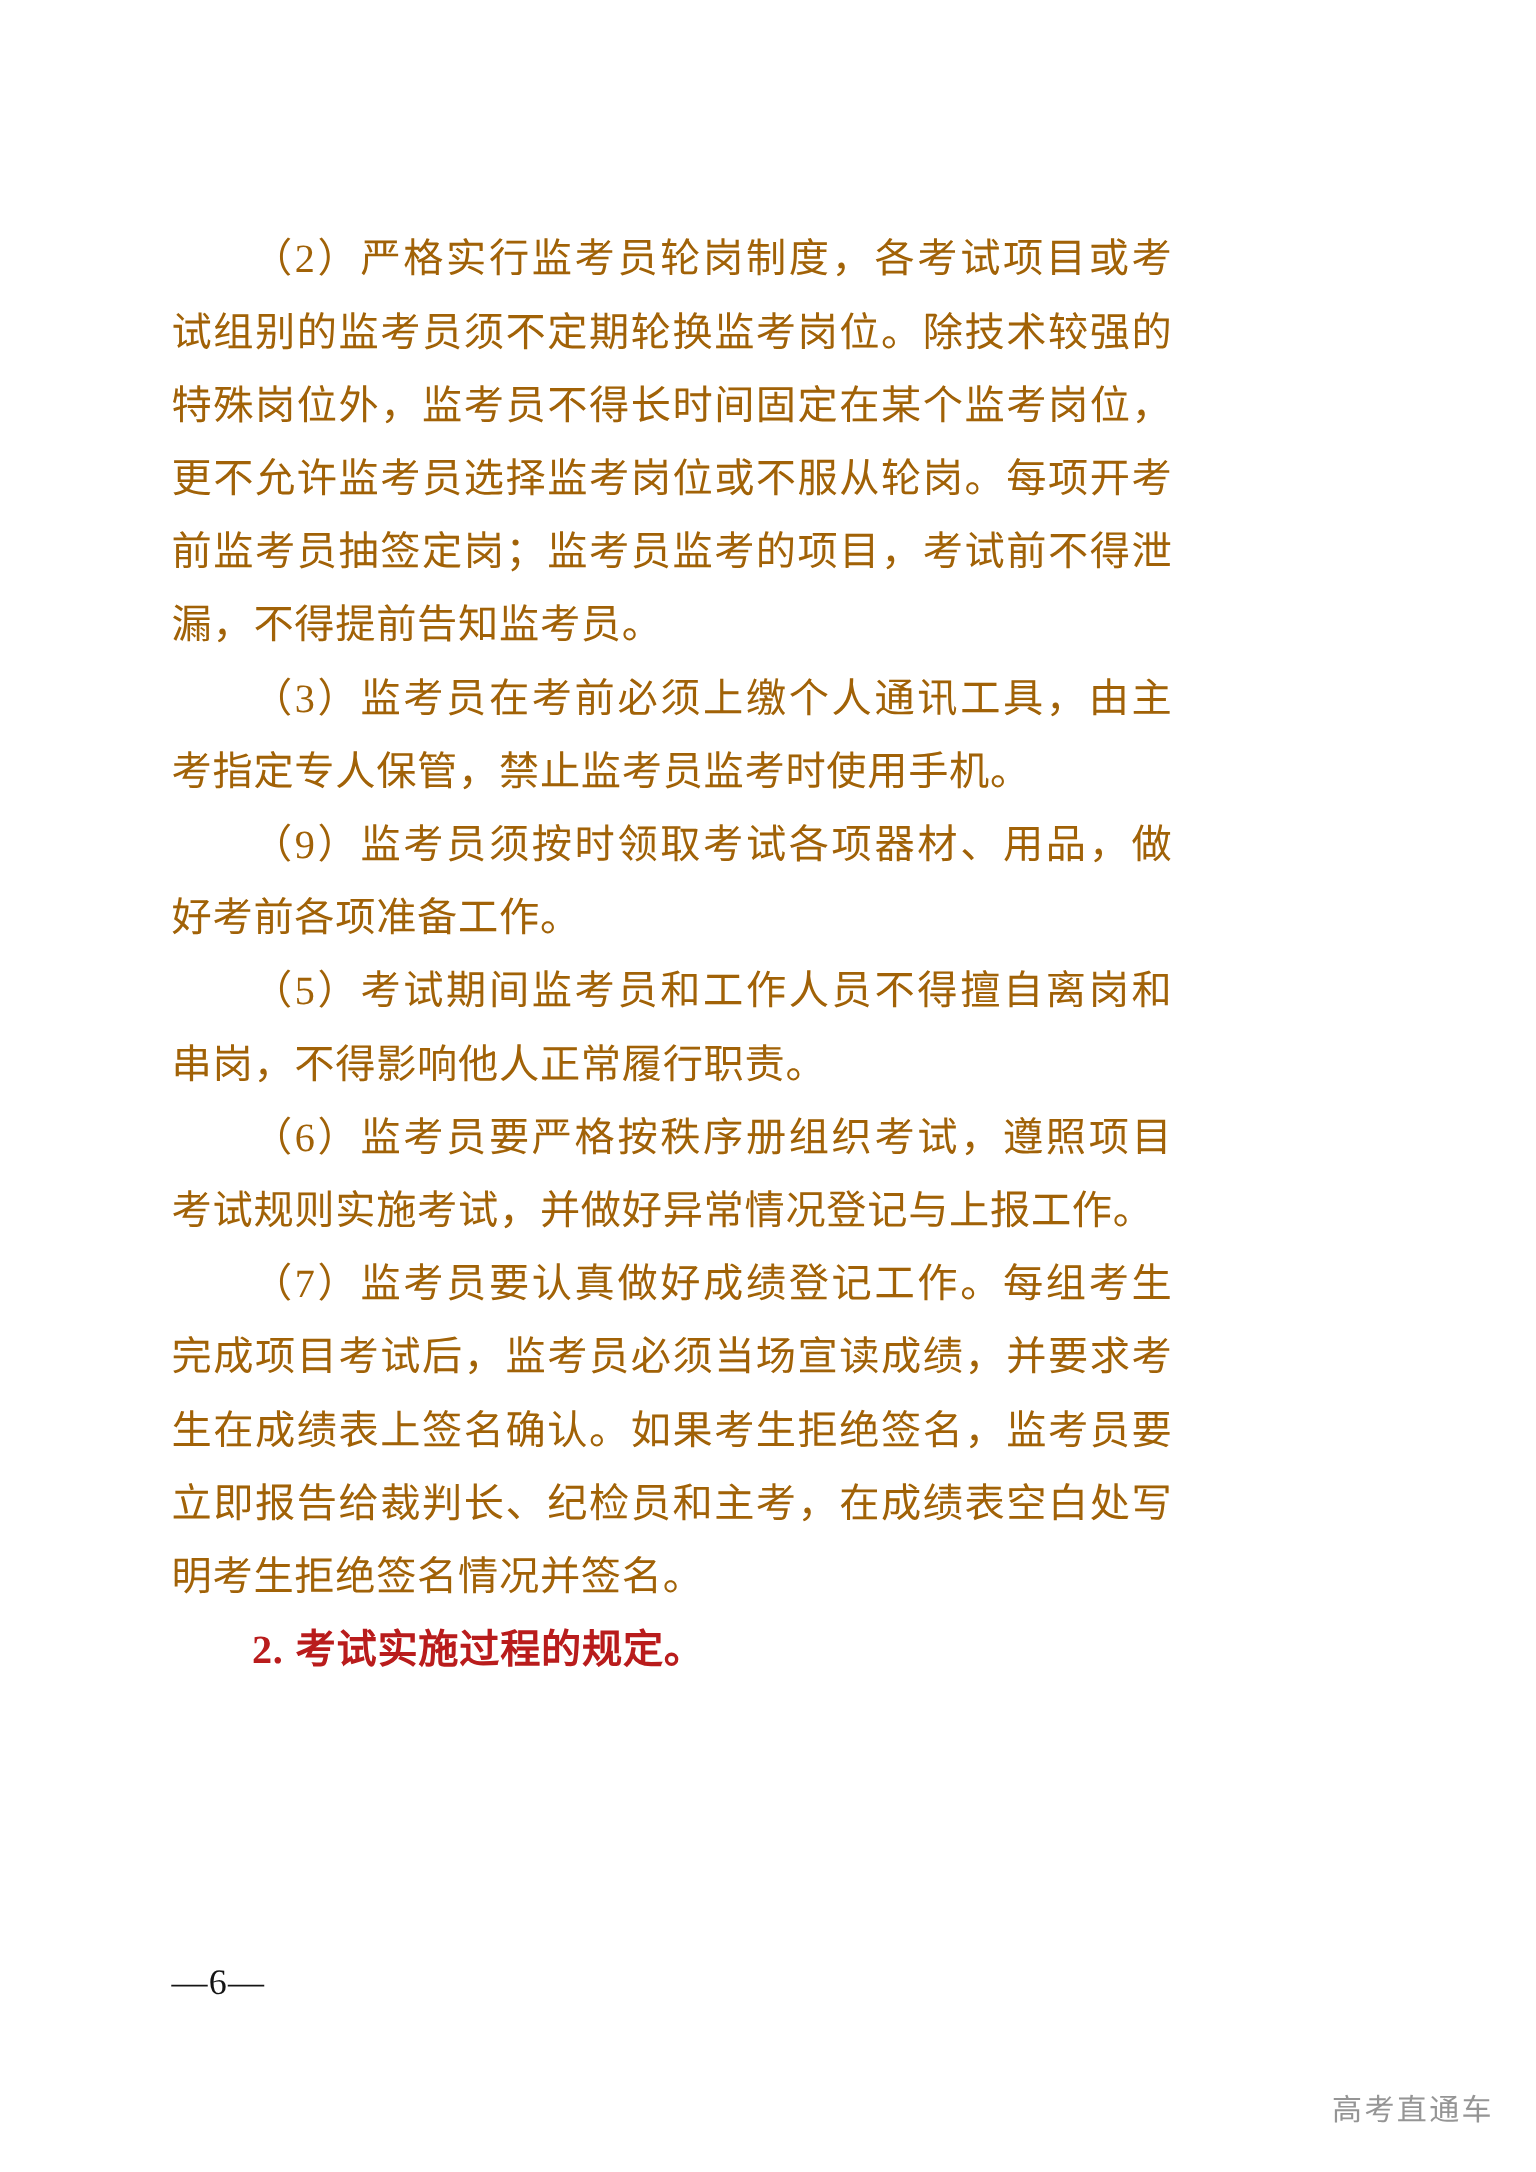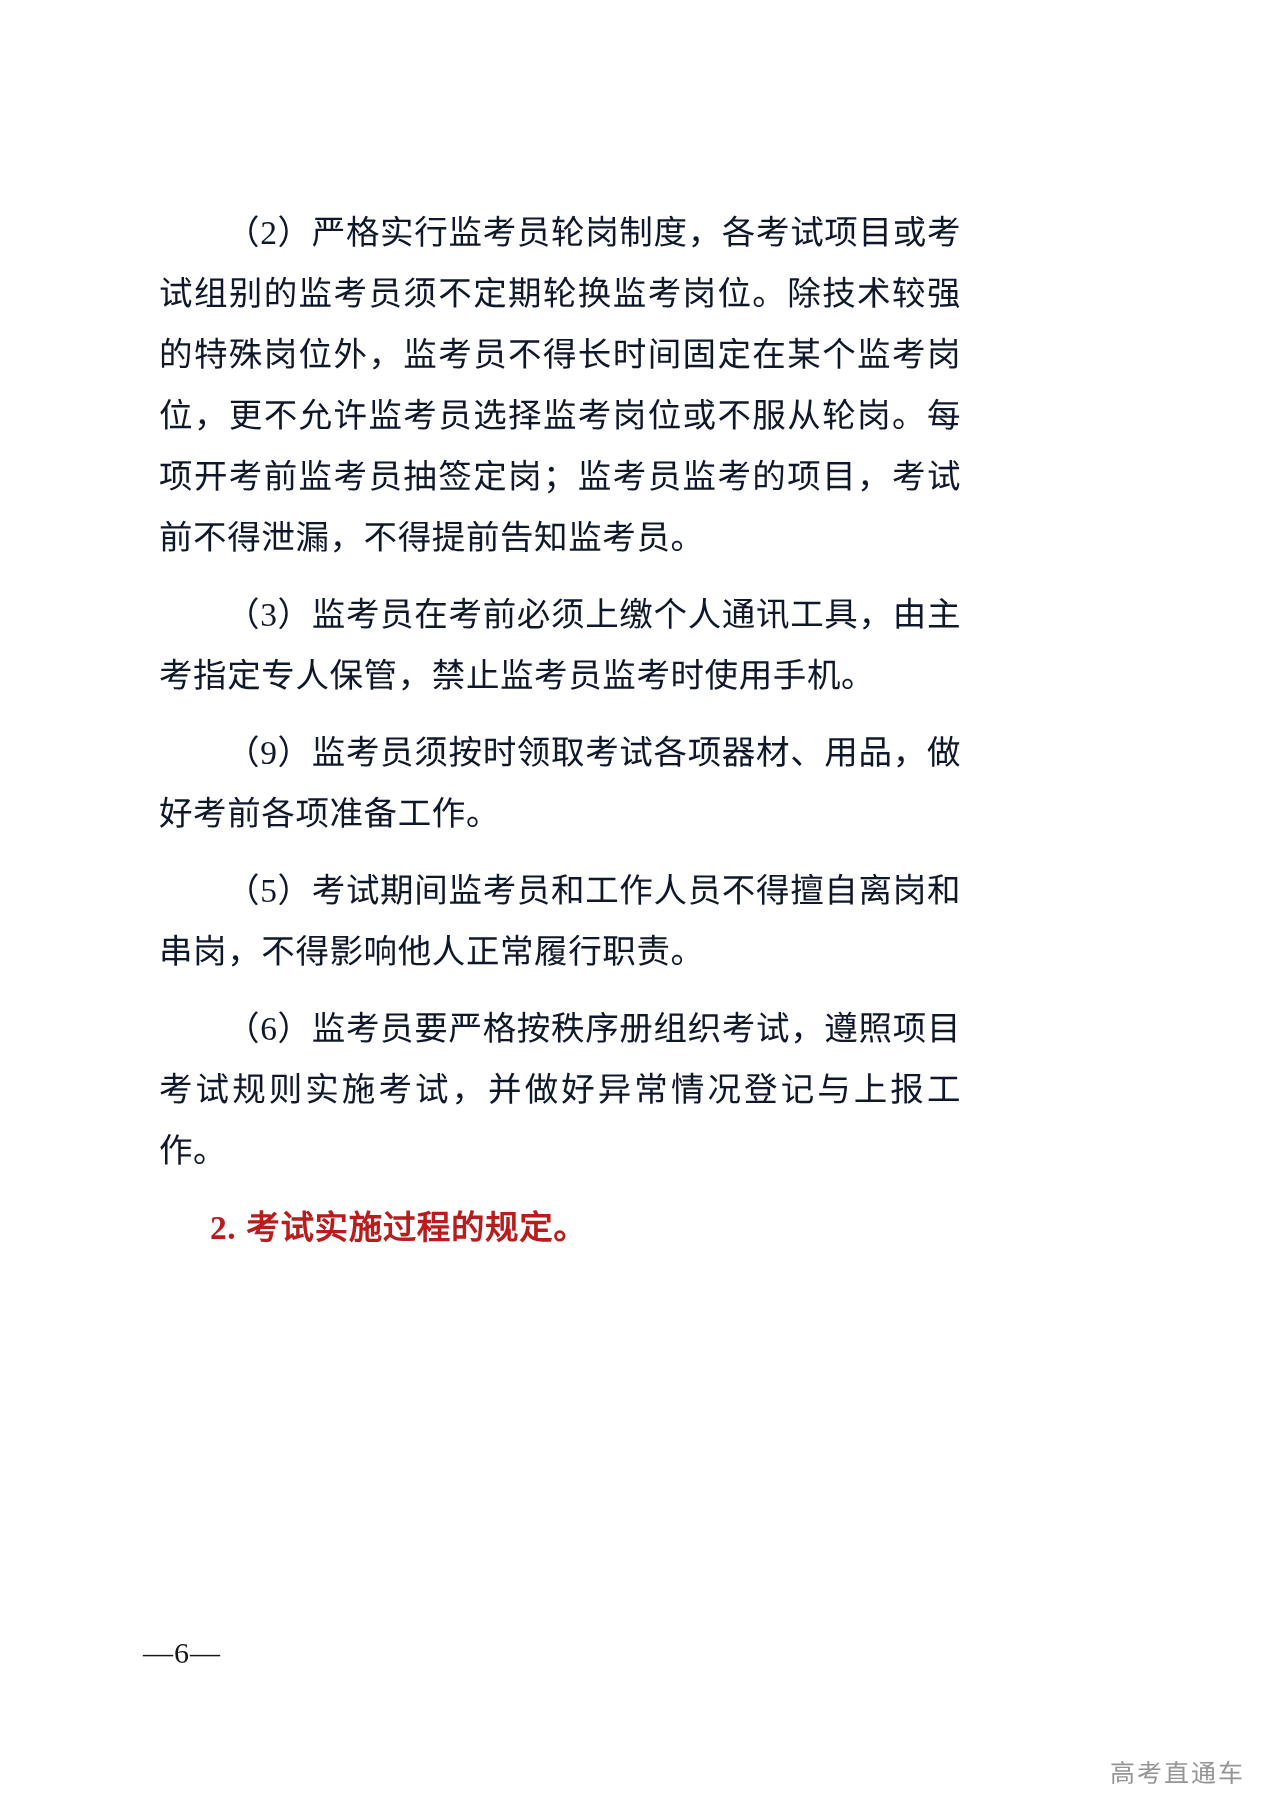--- a/index.html
+++ b/index.html
@@ -25,28 +25,28 @@
 
   .content {
     position: absolute;
     left: 143px;
     top: 186px;
     width: 834px;
   }
 
   
   .para {
-    margin: 16px;
+    margin: 0;
     font-size: 33.5px;
     line-height: 61px;
     letter-spacing: 0.6px;
     text-align: justify;
     text-justify: inter-character;
     text-indent: 67px;
-    color: #0f172a;
+    color: #a16207;
     font-family: "Liberation Serif", "DejaVu Serif", serif;
     font-weight: 400;
   }
 
   
   .heading {
     margin: 0;
     font-size: 33.5px;
     line-height: 61px;
     letter-spacing: 0.6px;
@@ -68,41 +68,42 @@
     line-height: 34px;
     letter-spacing: 1px;
     color: #151515;
     font-family: "Liberation Serif", "DejaVu Serif", serif;
   }
 
   
   .watermark {
     position: absolute;
     right: 35px;
-    bottom: 22px;
+    bottom: 36px;
     font-size: 25px;
     line-height: 30px;
     letter-spacing: 2px;
     color: #8d8d8d;
     font-family: "Liberation Sans", "DejaVu Sans", sans-serif;
     opacity: 0.92;
     white-space: nowrap;
   }
 </style>
 </head>
 <body>
 
 <div class="page">
 
   <div class="content">
       <p class="para">（2）严格实行监考员轮岗制度，各考试项目或考试组别的监考员须不定期轮换监考岗位。除技术较强的特殊岗位外，监考员不得长时间固定在某个监考岗位，更不允许监考员选择监考岗位或不服从轮岗。每项开考前监考员抽签定岗；监考员监考的项目，考试前不得泄漏，不得提前告知监考员。</p>
       <p class="para">（3）监考员在考前必须上缴个人通讯工具，由主考指定专人保管，禁止监考员监考时使用手机。</p>
       <p class="para">（9）监考员须按时领取考试各项器材、用品，做好考前各项准备工作。</p>
       <p class="para">（5）考试期间监考员和工作人员不得擅自离岗和串岗，不得影响他人正常履行职责。</p>
       <p class="para">（6）监考员要严格按秩序册组织考试，遵照项目考试规则实施考试，并做好异常情况登记与上报工作。</p>
+      <p class="para">（7）监考员要认真做好成绩登记工作。每组考生完成项目考试后，监考员必须当场宣读成绩，并要求考生在成绩表上签名确认。如果考生拒绝签名，监考员要立即报告给裁判长、纪检员和主考，在成绩表空白处写明考生拒绝签名情况并签名。</p>
       <p class="heading"><span class="num">2.</span><span>考试实施过程的规定。</span></p>
     </div>
 
   <div class="page-number">—6—</div>
 
   <div class="watermark">高考直通车</div>
 
 </div>
 
 </body></html>

